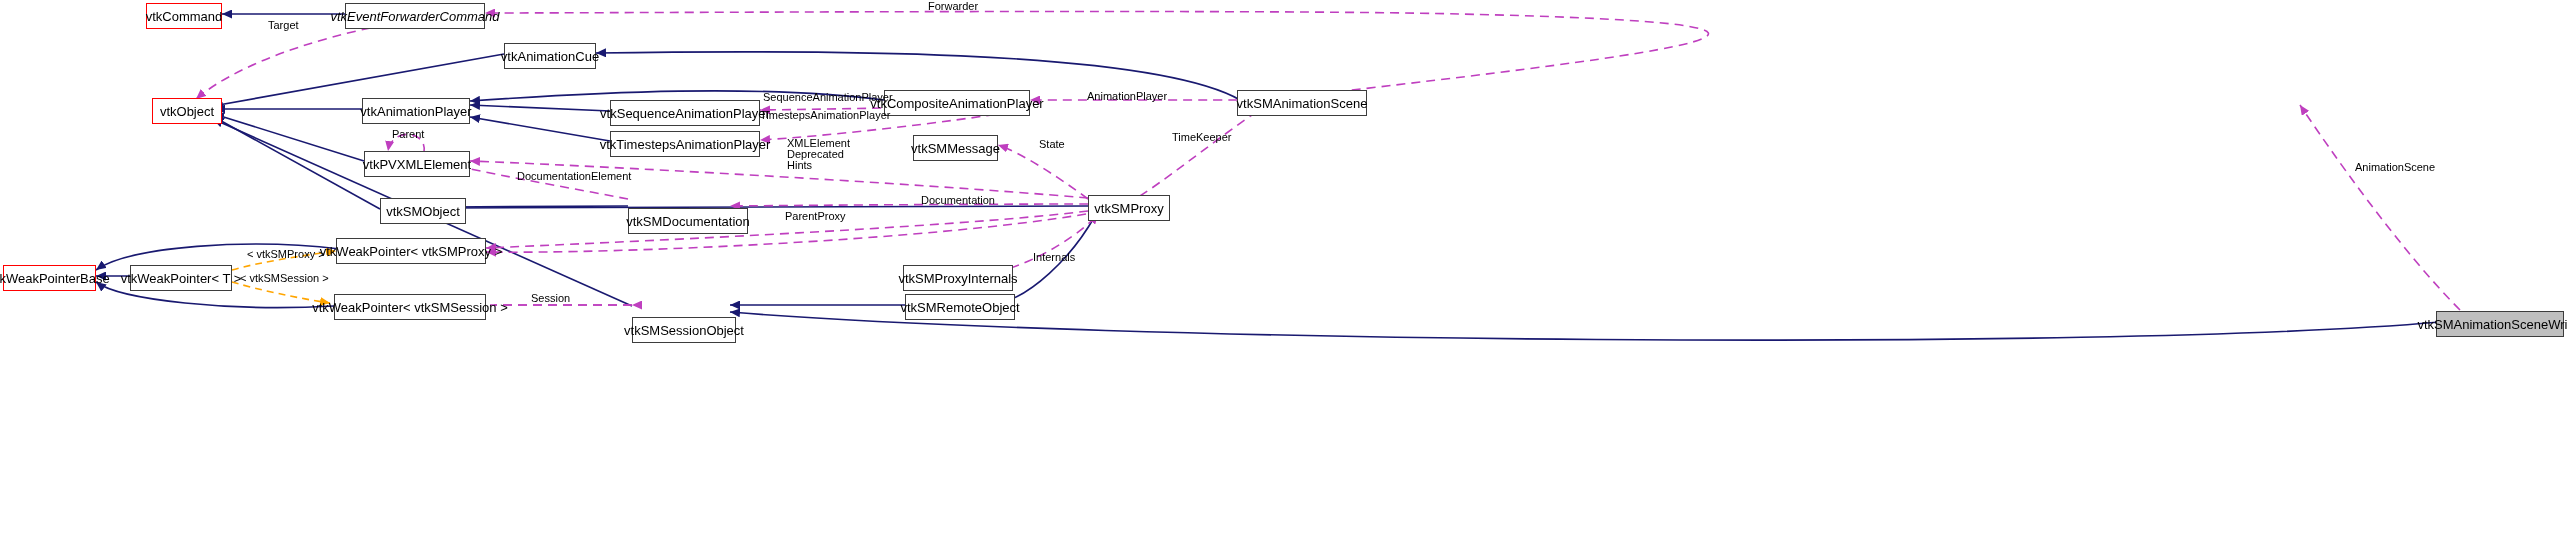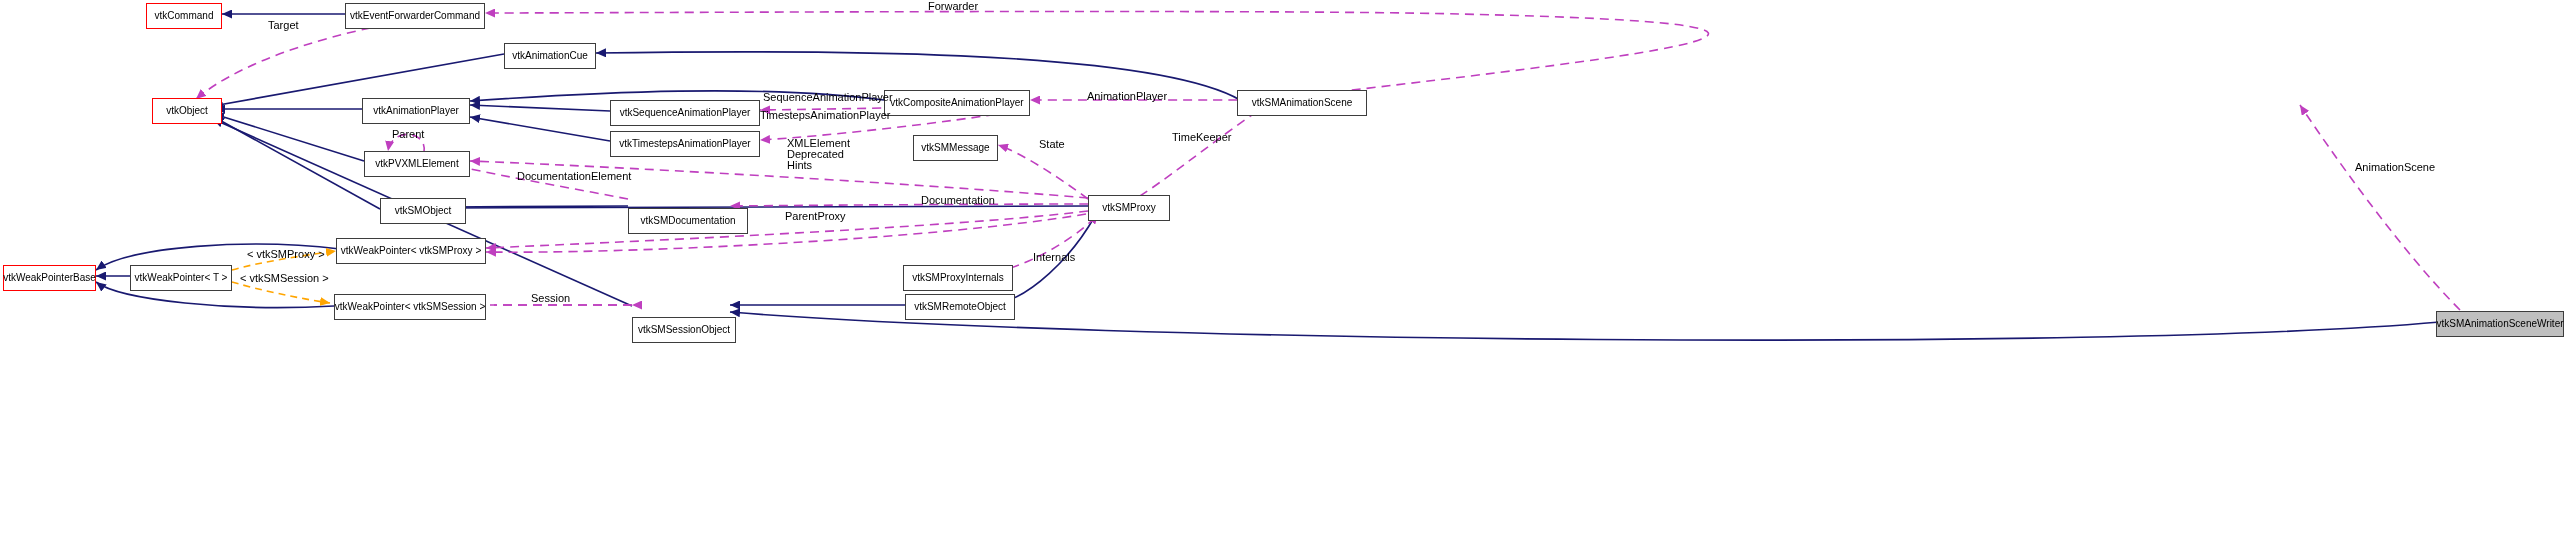--- a/index.html
+++ b/index.html
@@ -23,21 +23,21 @@
     width: 2567px;
     height: 557px;
     pointer-events: none;
   }
   .node {
     position: absolute;
     box-sizing: border-box;
     background: #ffffff;
     border: 1px solid #3d3d3d;
     color: #000000;
-    font-size: 10px;
+    font-size: 13px;
     line-height: 1;
     white-space: nowrap;
     display: flex;
     align-items: center;
     justify-content: center;
     padding: 12px 7px;
     height: 24px;
     z-index: 5;
   }
   .node.red {
@@ -155,21 +155,21 @@
 
       <path d="M996,272 C1040,262 1085,230 1098,214" marker-end="url(#arrUse)"></path>
 
       <path d="M632,305 L490,305" marker-end="url(#arrUseRev)" marker-start="url(#arrUse)"></path>
       <path d="M632,305 L494,305"></path>
     </g>
   </svg>
 
   <div class="node red" style="left:146px; top:3px; width:76px;">vtkCommand</div>
 
-  <div class="node" style="left:345px; top:3px; width:140px;">vtkEventForwarderCommand</div>
+  <div class="node" style="left:345px; top:3px; width:140px;font-style:italic;">vtkEventForwarderCommand</div>
 
   <div class="node" style="left:504px; top:43px; width:92px;">vtkAnimationCue</div>
 
   <div class="node red" style="left:152px; top:98px; width:70px;">vtkObject</div>
 
   <div class="node" style="left:362px; top:98px; width:108px;">vtkAnimationPlayer</div>
 
   <div class="node" style="left:610px; top:100px; width:150px;">vtkSequenceAnimationPlayer</div>
 
   <div class="node" style="left:884px; top:90px; width:146px;">vtkCompositeAnimationPlayer</div>

